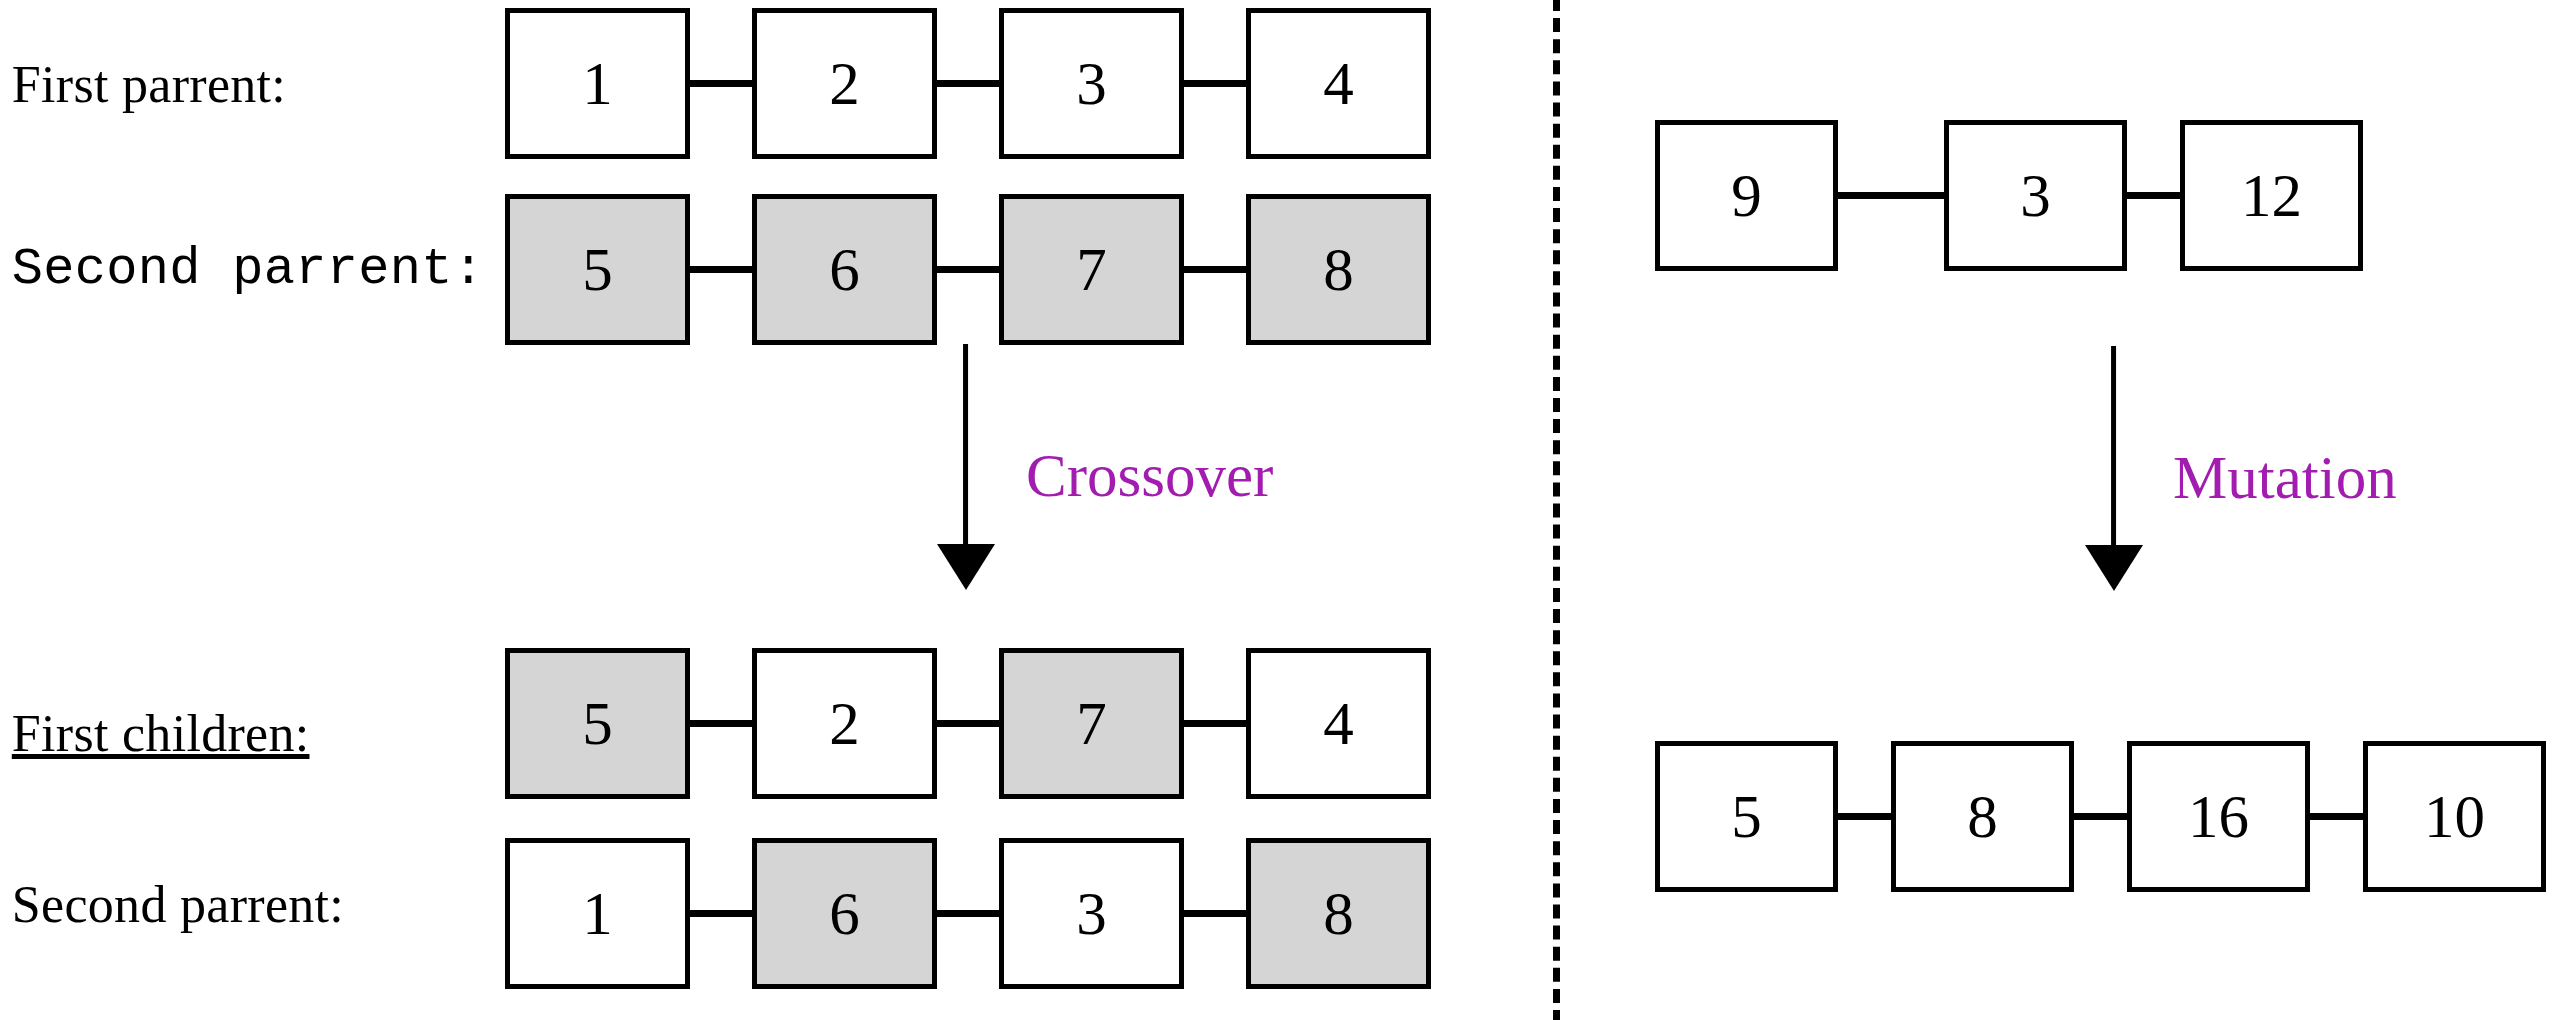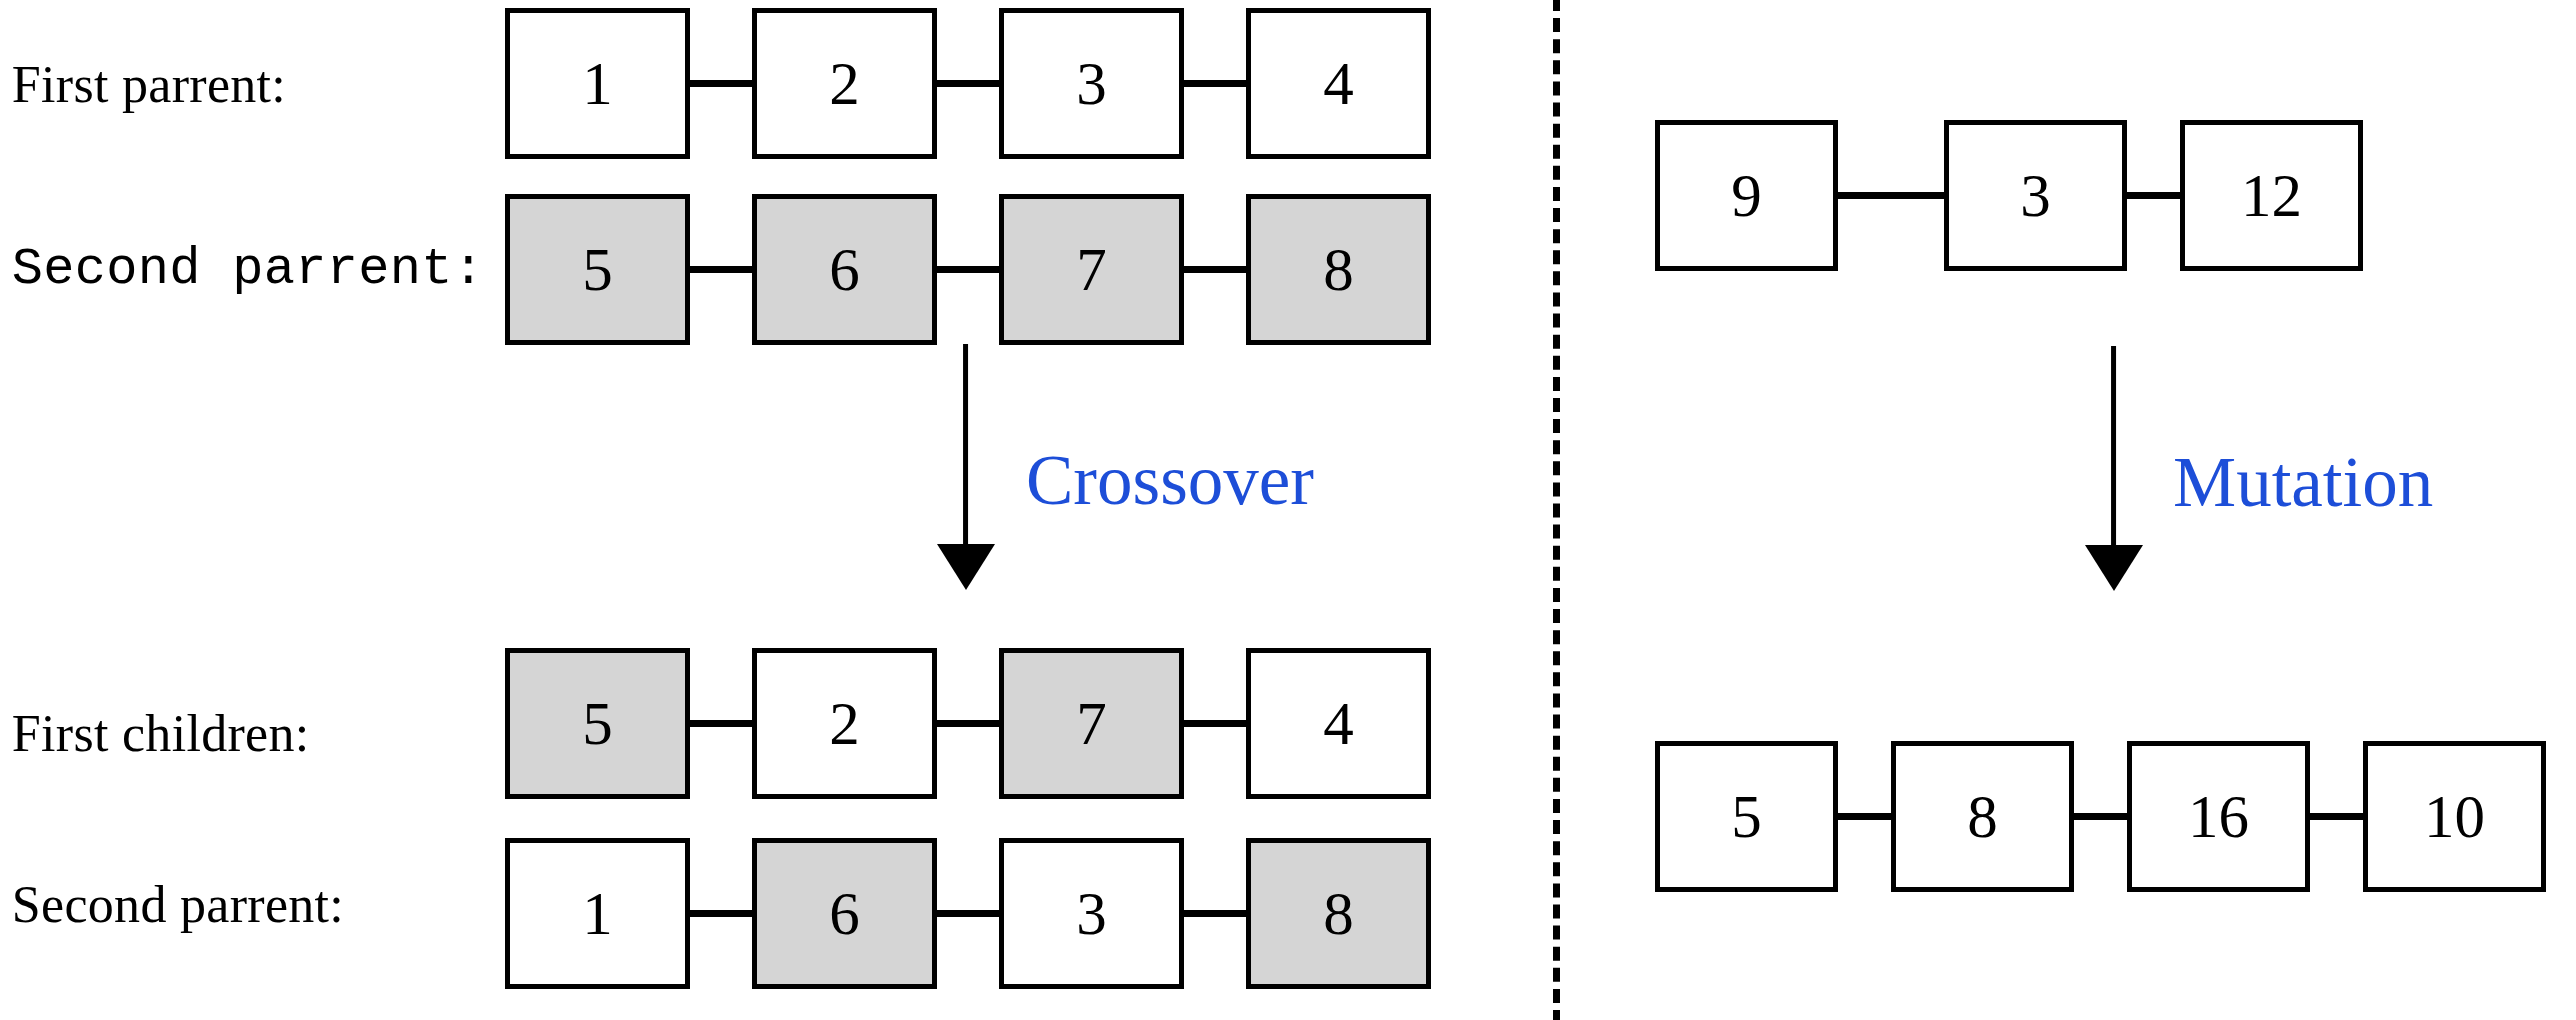--- a/index.html
+++ b/index.html
@@ -81,24 +81,24 @@
     bottom: 0;
     transform: translateX(-50%);
     width: 0;
     height: 0;
     border-left: 29px solid transparent;
     border-right: 29px solid transparent;
     border-top: 46px solid #000000;
   }
   .arrow-label {
     position: absolute;
-    font-size: 71px;
+    font-size: 61px;
     line-height: 1;
     white-space: nowrap;
-    color: #1d4ed8;
+    color: #a21caf;
   }
 
   
   #divider {
     position: absolute;
     top: -3.5px;
     width: 0;
     height: 1027px;
     border-left: 7.7px dashed #000000;
   }
@@ -132,21 +132,21 @@
       <div class="gene shaded">8</div>
     </div>
 
   <div class="arrow" id="crossover-arrow" style="left:936px; top:344px; width:59px; height:246px;">
     <div class="shaft" style="height:203px;"></div>
     <div class="head"></div>
   </div>
 
   <div class="arrow-label" style="left:1026px; top:445px;">Crossover</div>
 
-  <div class="row-label" style="left:11.8px; top:708px;">First children:</div>
+  <div class="row-label" style="left:11.8px; top:708px;text-decoration:underline;">First children:</div>
 
   <div class="chromosome left" id="row-first-children" style="left:505px; top:648px;">
       <div class="gene shaded">5</div>
       <div class="connector"></div>
       <div class="gene">2</div>
       <div class="connector"></div>
       <div class="gene shaded">7</div>
       <div class="connector"></div>
       <div class="gene">4</div>
     </div>

